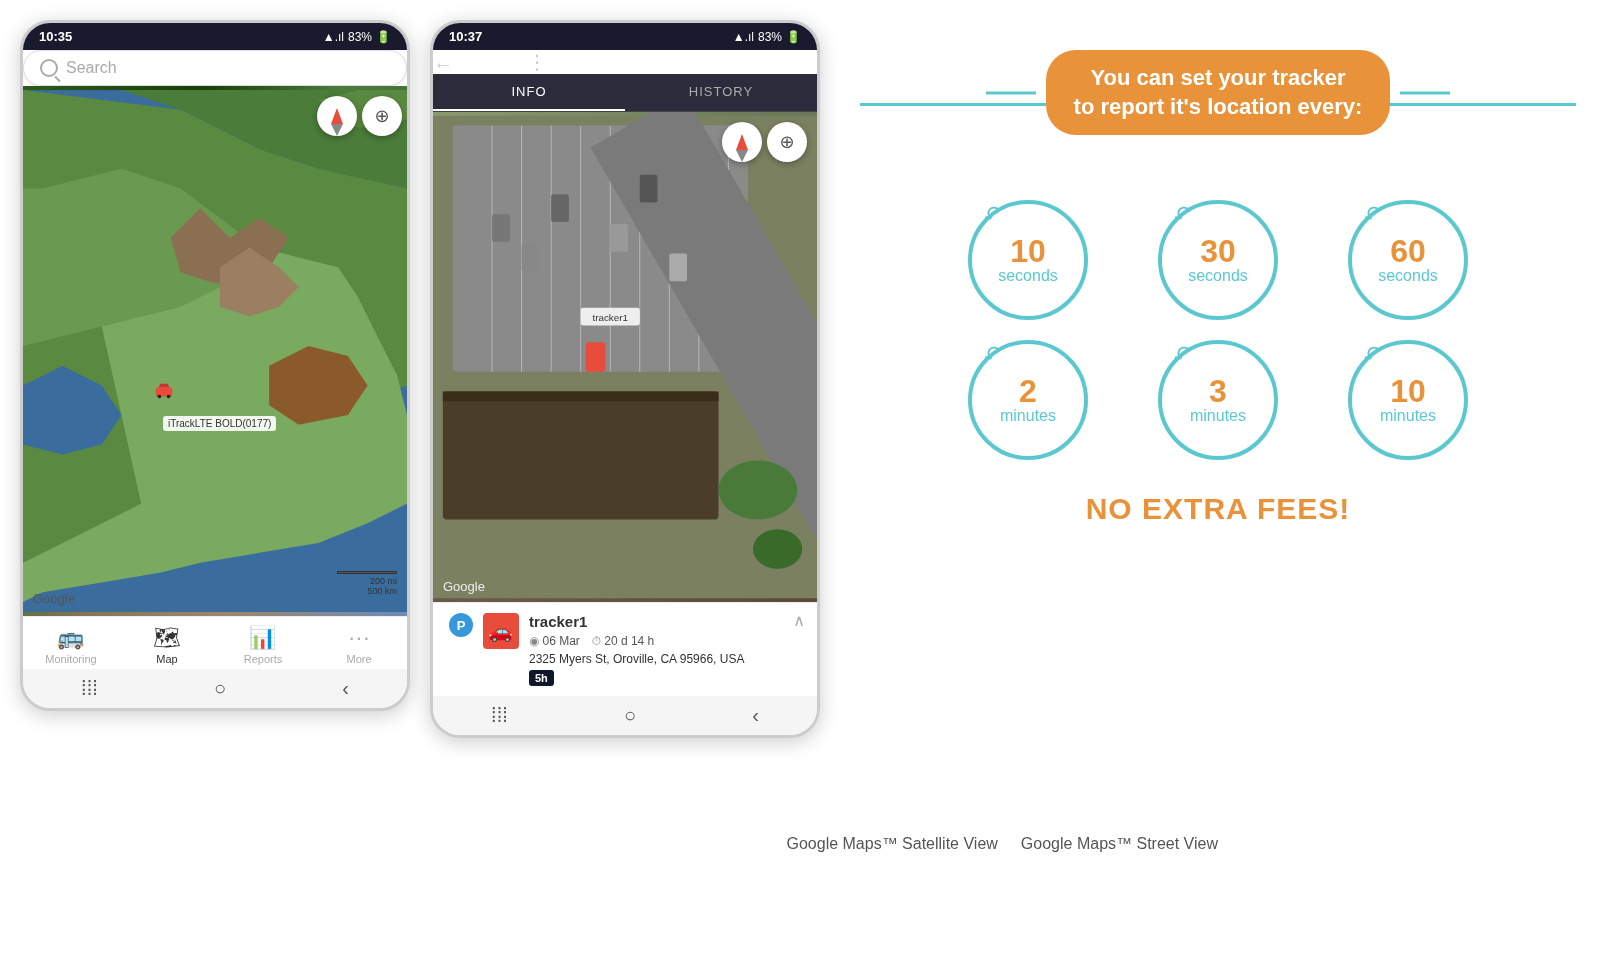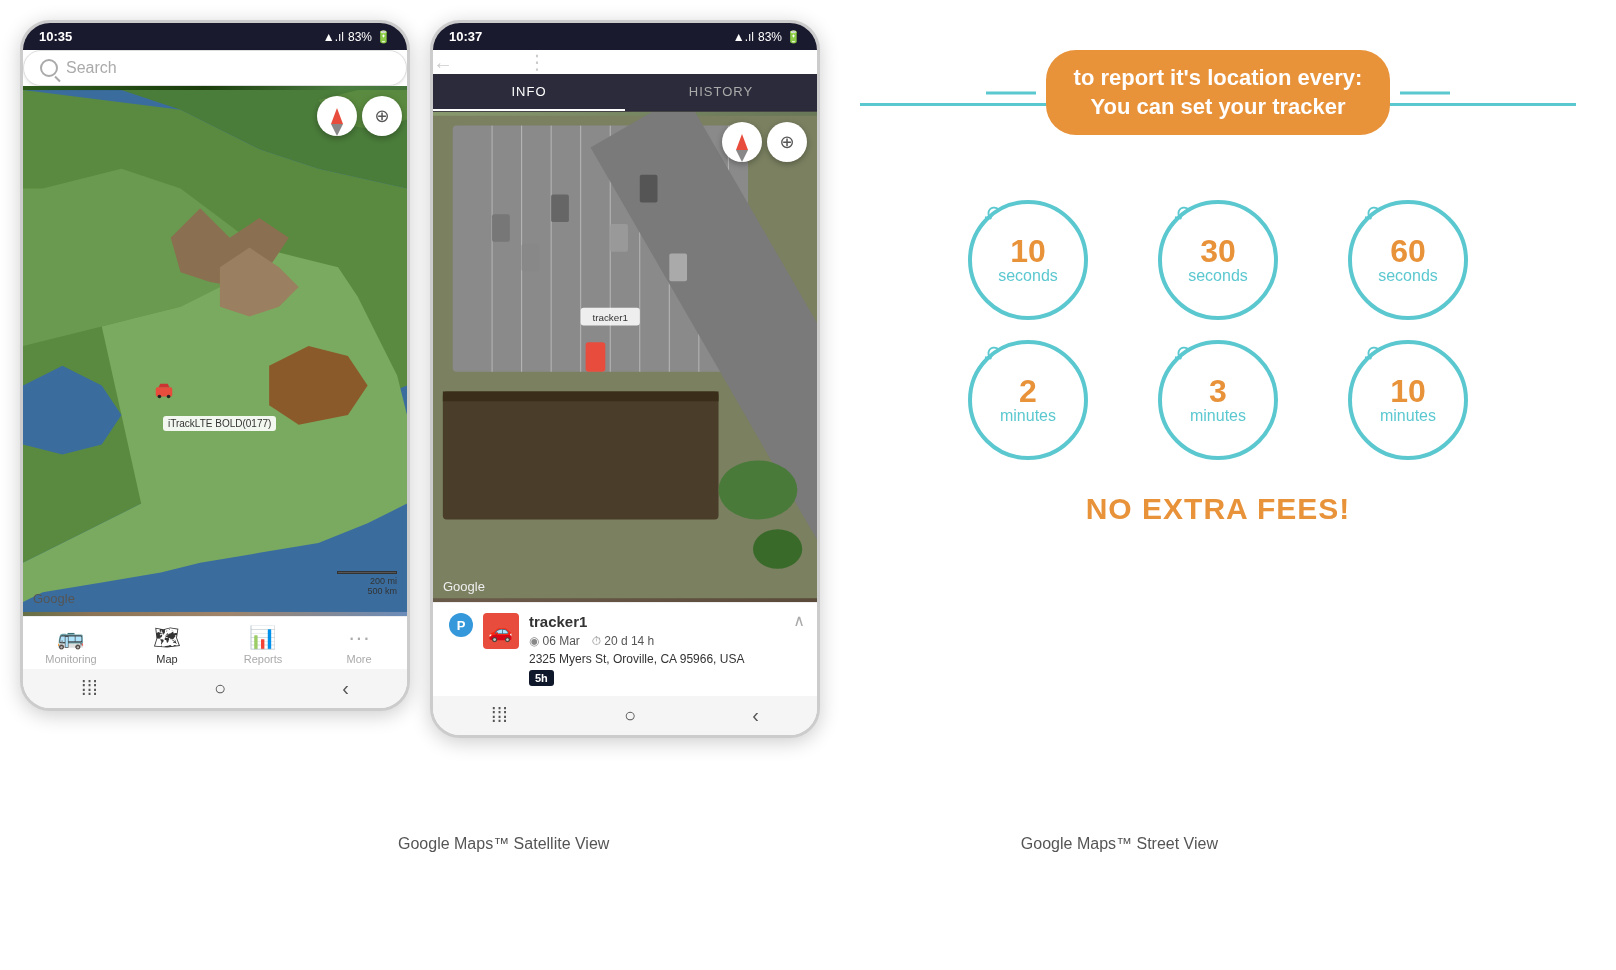--- a/index.html
+++ b/index.html
@@ -529,23 +529,24 @@
       color: #e8923a;
       font-size: 30px;
       font-weight: bold;
       margin-top: 12px;
       letter-spacing: 1px;
     }
 
     
     .captions-row {
       display: flex;
-      justify-content: space-between;
+      justify-content: flex-end;
       width: 820px;
       margin-top: 15px;
+      gap: 23px;
     }
 
     .caption-text {
       font-size: 16px;
       color: #555;
       text-align: center;
       font-style: normal;
     }
   </style>
 </head>
@@ -750,22 +751,22 @@
       <span class="gesture-btn">⁞⁞⁞</span>
       <span class="gesture-btn">○</span>
       <span class="gesture-btn">‹</span>
     </div>
   </div>
 
   <div class="info-panel">
     <div style="position:relative; width:100%; display:flex; justify-content:center; align-items:center; margin-bottom:25px;">
       <div style="position:absolute; left:0; right:0; top:50%; height:3px; background:#5bc8d0;"></div>
       <div class="info-title-banner" style="position:relative; z-index:1;">
+        <div class="info-title-text">You can set your tracker</div>
         <div class="info-title-text">to report it's location every:</div>
-        <div class="info-title-text">You can set your tracker</div>
       </div>
     </div>
 
     <div class="circles-grid">
 
       <div class="time-circle-container">
         <div class="time-circle">
           <span class="arrow-indicator">↶</span>
           <span class="time-number">10</span>
           <span class="time-unit">seconds</span>

